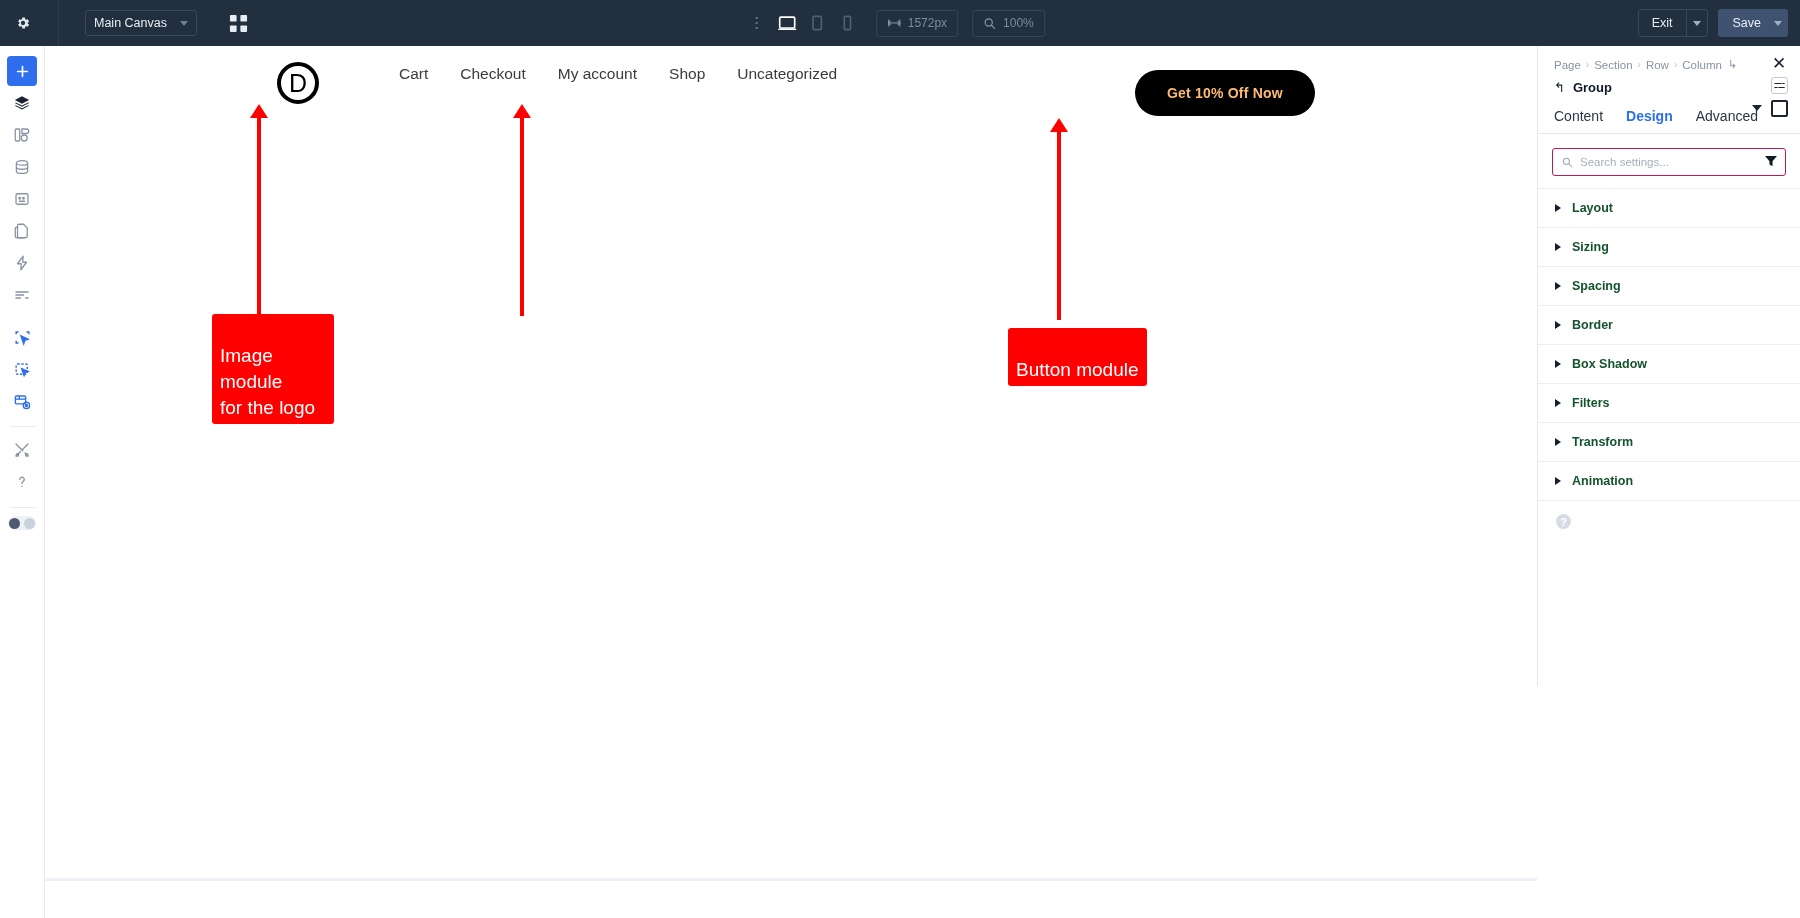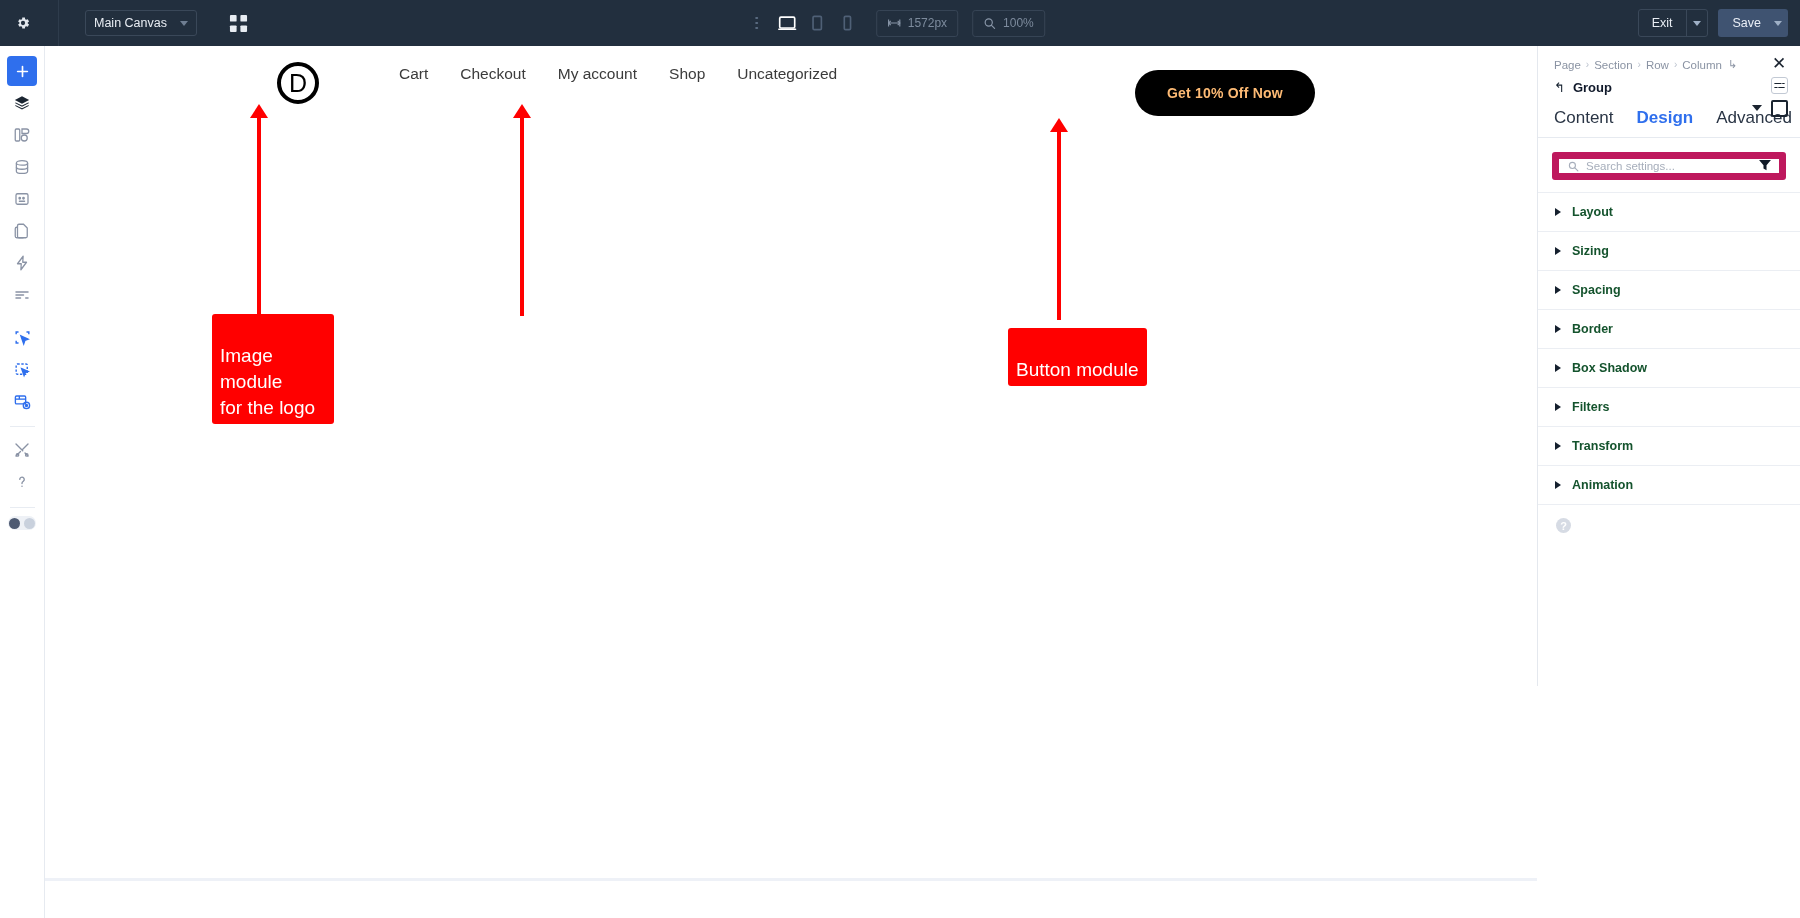--- a/index.html
+++ b/index.html
@@ -221,40 +221,40 @@
     width: 17px; height: 17px;
     border: 1px solid #c2c9d4; border-radius: 3px;
     display:flex;align-items:center;justify-content:center;
   }
   .panel-tabs {
     display: flex; align-items: center;
     padding: 13px 14px 0 16px;
     position: relative;
   }
   .panel-tabs .tab {
-    font-size: 17px; color: #2a3545; margin-right: 23px; padding-bottom: 9px;
+    font-size: 14px; color: #2a3545; margin-right: 23px; padding-bottom: 9px;
   }
   .panel-tabs .tab.active { color: #2f6fed; font-weight: bold; }
   .panel-tabs .tab-caret {
     position: absolute; right: 38px; top: 10px;
     width: 0; height: 0;
     border-left: 5px solid transparent;
     border-right: 5px solid transparent;
     border-top: 6px solid #1b2430;
   }
   .panel-tabs .tab-box {
     position: absolute; right: 12px; top: 5px;
     width: 17px; height: 17px;
     border: 2px solid #1b2430; border-radius: 2px;
   }
   .panel-tabs-rule { height: 1px; background: #e6eaf0; }
   .search-wrap { padding: 14px 14px 12px 14px; }
   .search-box {
     height: 28px;
-    border: 7px solid #be185d; border-radius: 3px;
+    border: 1px solid #be185d; border-radius: 3px;
     display: flex; align-items: center;
     padding: 0 9px; gap: 7px;
     position: relative;
   }
   .search-box .ph { font-size: 11.5px; color: #a7aebb; }
   .search-box .funnel { position: absolute; right: 8px; }
   .acc-row {
     height: 39px;
     border-top: 1px solid #ebeef3;
     display: flex; align-items: center;

